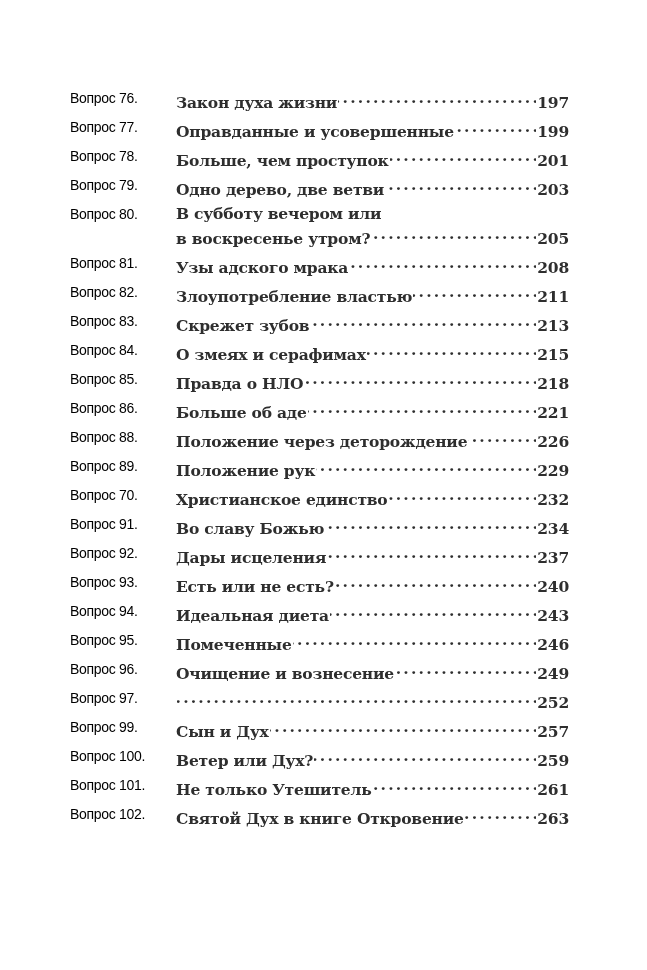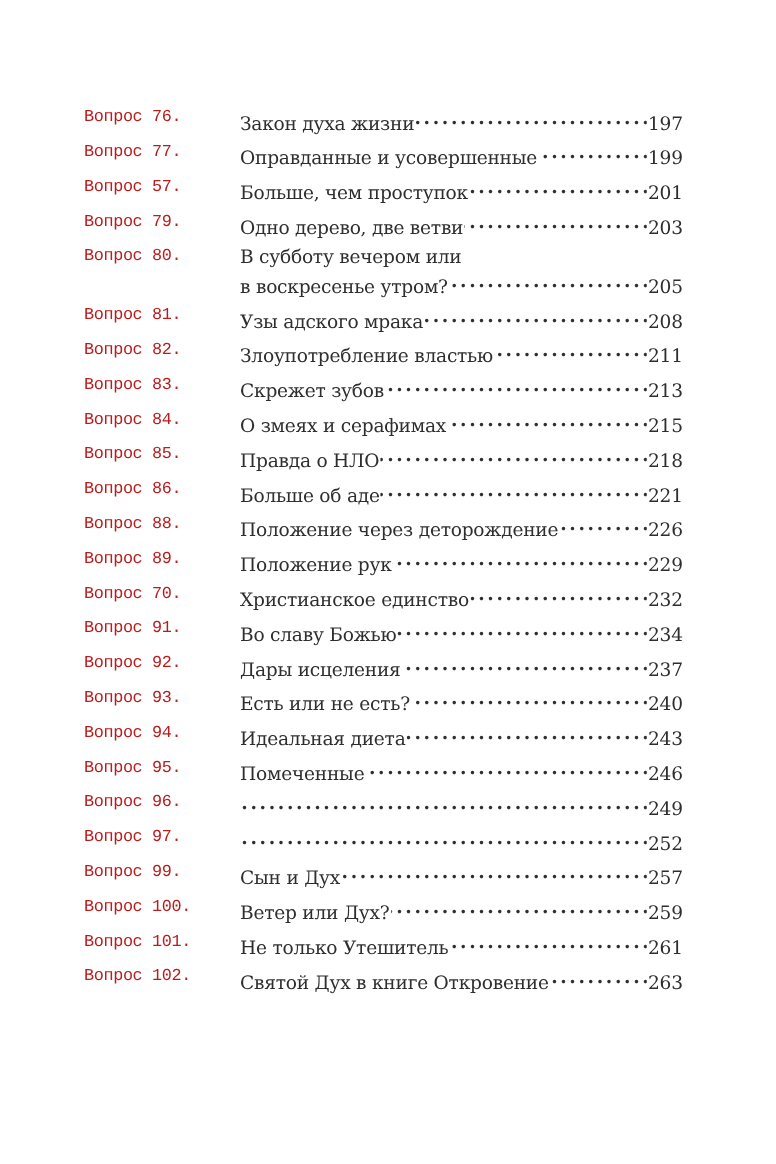--- a/index.html
+++ b/index.html
@@ -18,35 +18,34 @@
     }
     .row {
       display: flex;
       align-items: flex-start;
       min-height: 29px;
     }
     .row.multiline { min-height: 49px; }
     .num {
       width: 106px;
       flex: none;
-      font-family: Liberation Mono, monospace;
+      font-family: Liberation Sans, sans-serif;
       font-size: 14px;
       line-height: 20px;
-      color: #b91c1c;
+      color: #000000;
       letter-spacing: -0.3px;
     }
     .entry {
       flex: 1;
       font-family: "DejaVu Serif", serif;
-      font-weight: normal;
+      font-weight: bold;
       font-size: 15.5px;
       line-height: 20px;
       color: #2e2e2e;
       letter-spacing: -0.2px;
-      margin-left: 24px;
     }
     .line {
       display: flex;
       align-items: baseline;
       white-space: nowrap;
     }
     .title { flex: none; }
     .leader {
       flex: 1;
       overflow: hidden;
@@ -85,21 +84,21 @@
     <div class="entry">
         <div class="line">
       <span class="title">Оправданные и усовершенные</span>
       <span class="leader"></span>
       <span class="page">199</span>
     </div>
       </div>
   </div>
 
   <div class="row">
-    <span class="num">Вопрос 57.</span>
+    <span class="num">Вопрос 78.</span>
     <div class="entry">
         <div class="line">
       <span class="title">Больше, чем проступок</span>
       <span class="leader"></span>
       <span class="page">201</span>
     </div>
       </div>
   </div>
 
   <div class="row">
@@ -279,20 +278,21 @@
       <span class="leader"></span>
       <span class="page">246</span>
     </div>
       </div>
   </div>
 
   <div class="row">
     <span class="num">Вопрос 96.</span>
     <div class="entry">
         <div class="line">
+      <span class="title">Очищение и вознесение</span>
       <span class="leader"></span>
       <span class="page">249</span>
     </div>
       </div>
   </div>
 
   <div class="row">
     <span class="num">Вопрос 97.</span>
     <div class="entry">
         <div class="line">

